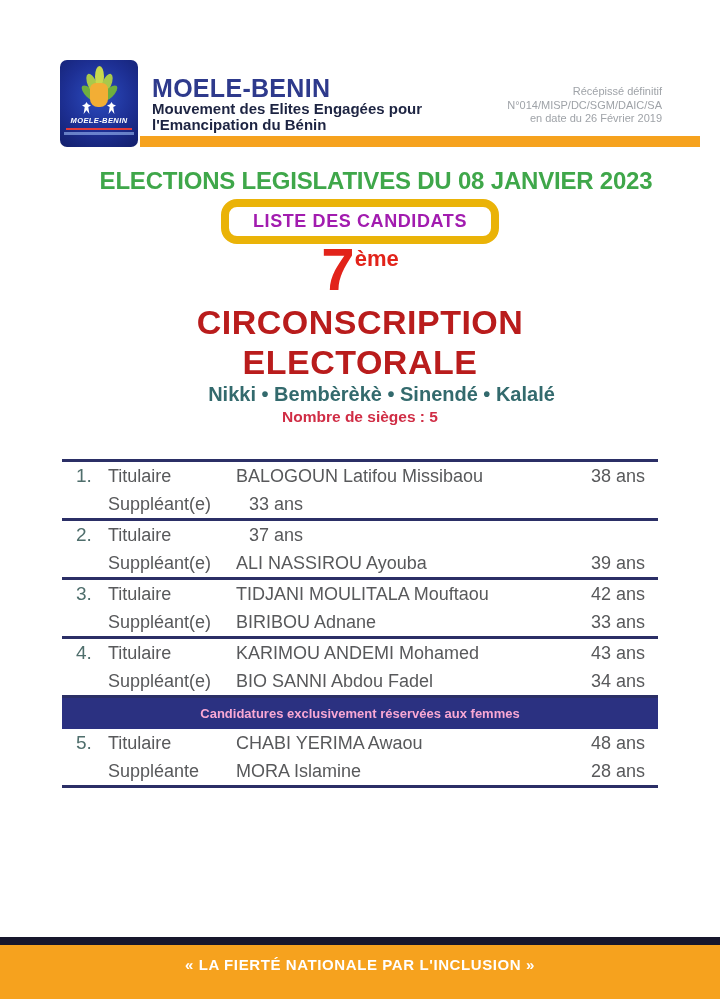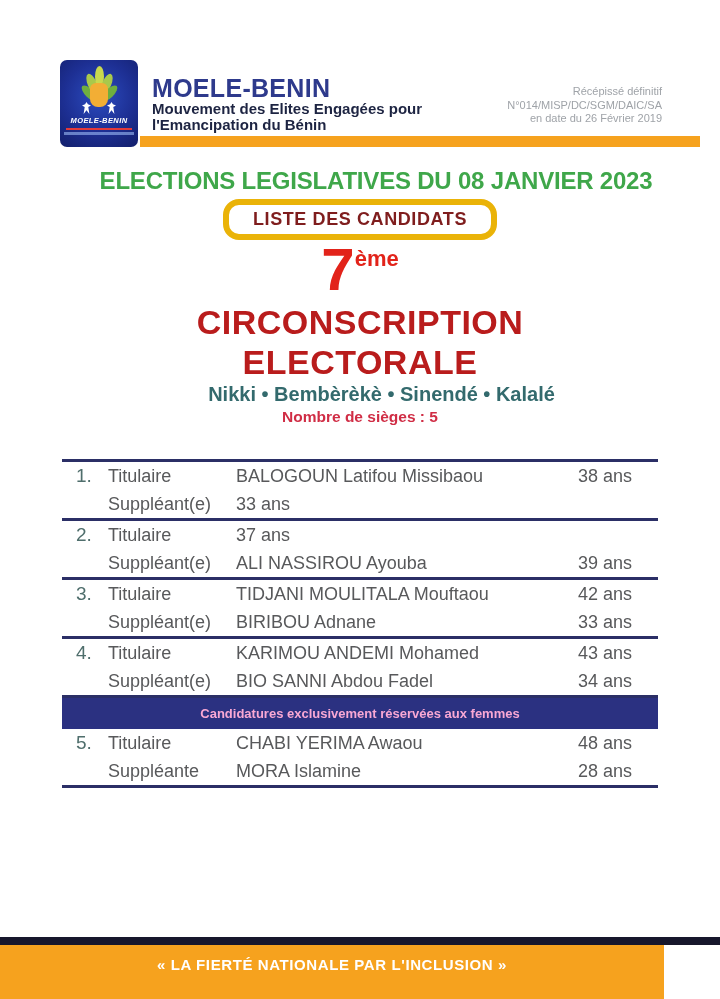--- a/index.html
+++ b/index.html
@@ -32,46 +32,46 @@
   .org-sub  { position:absolute; left:152px; top:101px; font-size:15px; font-weight:700;
               color:#1d2442; line-height:16px; }
   .receipt  { position:absolute; right:58px; top:85px; text-align:right; font-size:11px;
               color:#9fa3a8; line-height:13.5px; font-weight:400; }
   .header-rule { position:absolute; left:140px; top:136px; width:560px; height:11px; background:#f6a21e; }
 
   
   .election-title { position:absolute; left:16px; top:167px; width:100%; text-align:center;
                     font-size:24px; font-weight:900; color:#3fa74a; letter-spacing:-.2px; }
   .pill-wrap { position:absolute; left:0; top:199px; width:100%; text-align:center; }
-  .pill { display:inline-block; border:6px solid #eab308; border-radius:16px; padding:4px 24px;
-          font-size:18px; font-weight:700; color:#7f1d1d; letter-spacing:.6px; }
+  .pill { display:inline-block; border:8px solid #eab308; border-radius:16px; padding:4px 24px;
+          font-size:18px; font-weight:700; color:#a21caf; letter-spacing:.6px; }
   .ordinal { position:absolute; left:0; top:240px; width:100%; text-align:center; color:#e2231a; }
   .ordinal .num { font-size:60px; font-weight:900; line-height:60px; }
   .ordinal .suf { font-size:22px; font-weight:800; vertical-align:24px; }
   .district { position:absolute; left:0; top:302px; width:100%; text-align:center;
               font-size:34px; font-weight:900; color:#b91c1c; line-height:40px; letter-spacing:.5px; }
   .communes { position:absolute; left:0; top:383px; width:100%; text-align:center;
               font-size:20px; font-weight:700; color:#336a6d;padding-left:43px; }
   .seats { position:absolute; left:0; top:408px; width:100%; text-align:center;
            font-size:15.5px; font-weight:700; color:#d02d45; }
 
   
   .table { position:absolute; left:62px; top:459px; width:596px; border-top:3px solid #2b2f66; }
   .group { border-bottom:3px solid #2b2f66; }
   .trow { display:flex; align-items:center; height:28px; font-size:18px; color:#58595b; }
   .c-num  { width:46px; padding-left:14px; color:#4f6e6c; font-size:19px; }
   .c-role { width:128px; }
   .c-name { flex:1; }
-  .c-age  { width:80px; text-align:left; }
+  .c-age  { width:80px; text-align:center; }
   .banner { height:31px; background:#2b3181; color:#f9a8d4; display:flex; align-items:center;
             justify-content:center; font-size:13px; font-weight:700; }
 
   
   .footer-dark { position:absolute; left:0; top:937px; width:720px; height:8px; background:#17172c; }
-  .footer-orange { position:absolute; left:0; top:945px; width:664px; height:54px; background:#f6a21e; }
+  .footer-orange { position:absolute; left:0; top:945px; width:720px; height:54px; background:#f6a21e; }
   .footer-slogan { margin-top:11px; text-align:center; color:#ffffff; font-size:15px;
                    font-weight:800; letter-spacing:.6px; }
 </style>
 </head>
 <body>
 
 <div class="page">
 
   <div class="logo">
     <span class="finger f1"></span>

